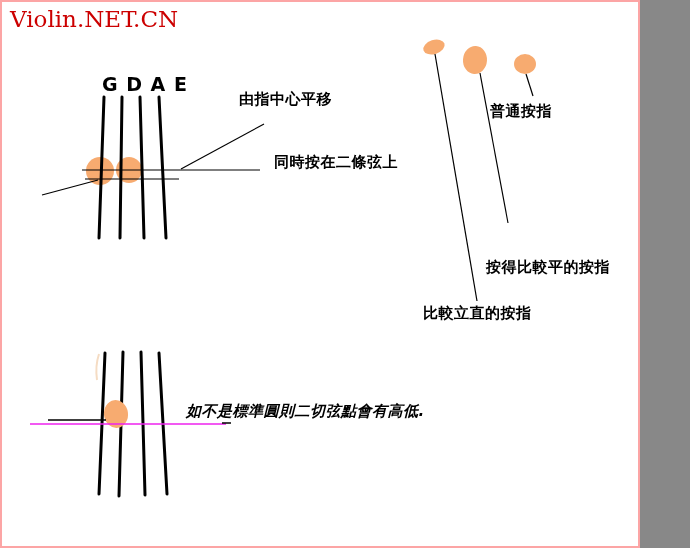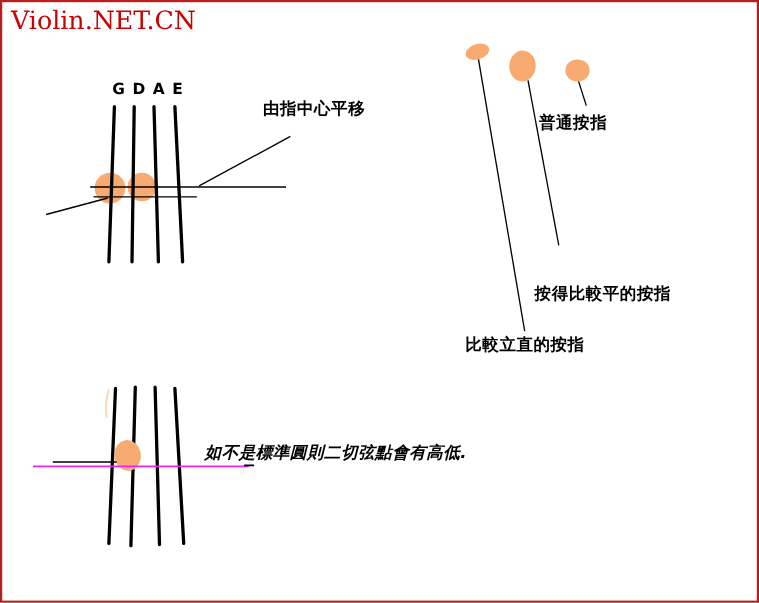--- a/index.html
+++ b/index.html
@@ -1,34 +1,34 @@
 <!DOCTYPE html>
 <html><head>
 <meta charset="utf-8">
 <style>
   html,body{margin:0;padding:0;background:#888;}
   .canvas{
     position:relative;
-    width:690px;height:548px;
+    width:640px;height:548px;
     box-sizing:border-box;
     background:#ffffff;
-    border:2px solid #b91c1c;
+    border:2px solid #fca5a5;
     overflow:hidden;
     font-family:"DejaVu Sans", sans-serif;
   }
   .watermark{
     position:absolute;left:8px;top:4px;
     font-family:"DejaVu Serif", serif;
     font-size:23px;
     letter-spacing:0px;
     font-weight:normal;
   }
   .gdae{
     position:absolute;left:100px;top:71px;
-    font-size:14px;font-weight:bold;color:#000;
+    font-size:19px;font-weight:bold;color:#000;
     letter-spacing:1px;
     white-space:pre;
     text-align:center;
   }
   .ann{
     position:absolute;
     font-size:15px;font-weight:bold;color:#000;
     letter-spacing:0.5px;
     white-space:nowrap;
     line-height:17px;
@@ -84,20 +84,21 @@
 
     <line x1="46" y1="418" x2="104" y2="418" stroke="#000" stroke-width="1.5"></line>
     <line x1="28" y1="422" x2="224" y2="422" stroke-width="1.5" stroke="#ee22ee"></line>
     <line x1="220" y1="421" x2="229" y2="421" stroke="#000" stroke-width="1.5"></line>
   </svg>
 
   <div class="gdae">G D A E</div>
 
   <div class="ann" style="left:237px;top:89px;">由指中心平移</div>
 
+  <div class="ann" style="left:272px;top:152px;">同時按在二條弦上</div>
 
 
 
   <div class="ann" style="left:488px;top:101px;text-align:right;">普通按指</div>
 
   <div class="ann" style="left:484px;top:225px;margin-top:32px;">按得比較平的按指</div>
 
   <div class="ann" style="left:421px;top:303px;">比較立直的按指</div>
 
   <div class="ann" style="left:184px;top:401px;font-style:italic;">如不是標準圓則二切弦點會有高低.</div>

